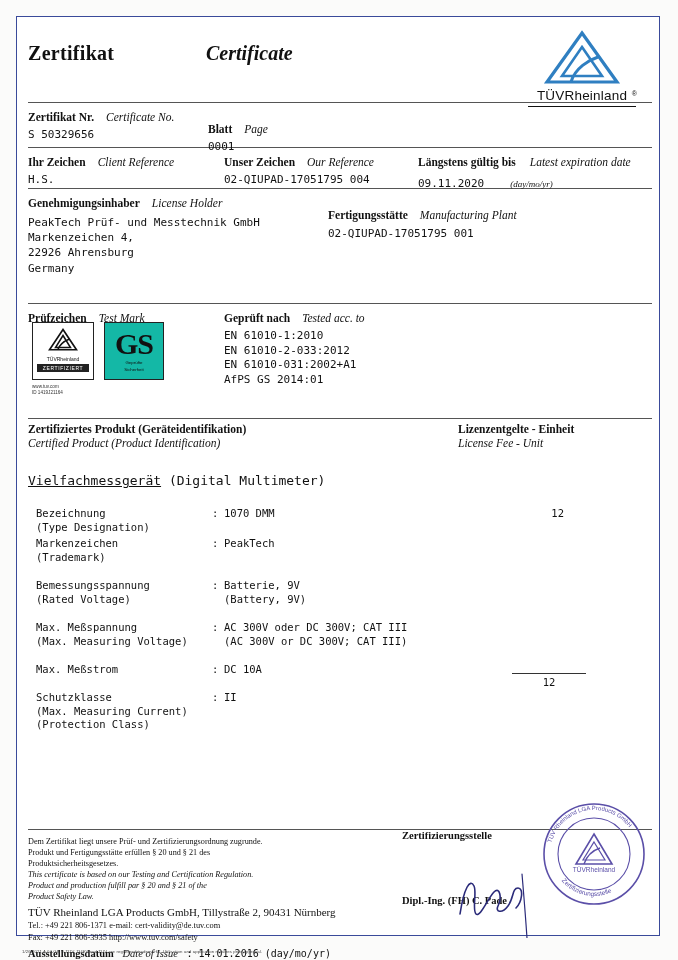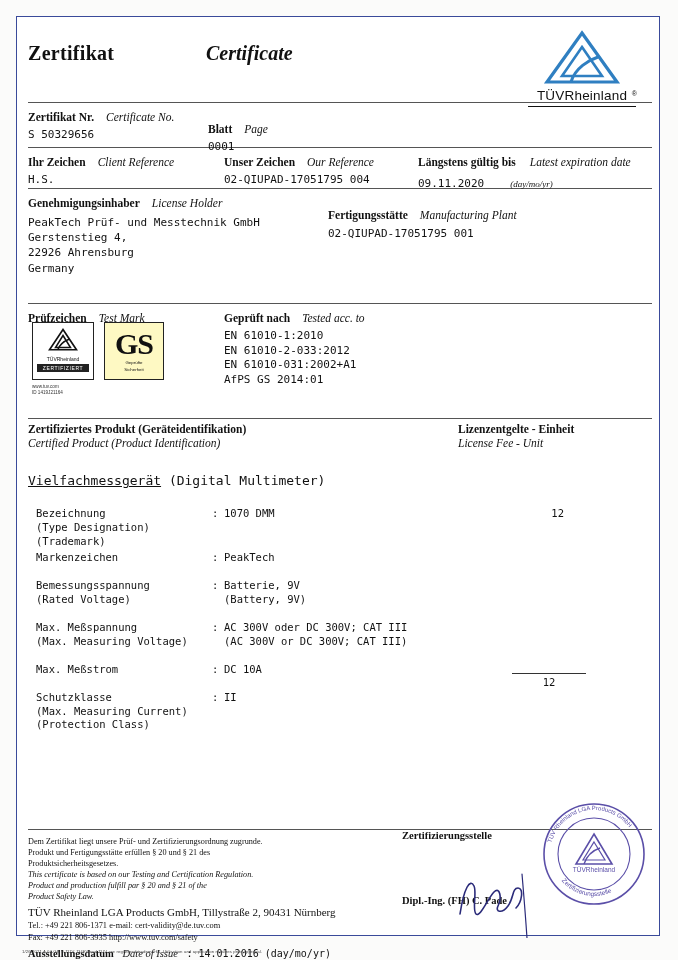--- a/index.html
+++ b/index.html
@@ -139,21 +139,21 @@
     text-align: center;
     background: #fff;
   }
   .mark-gs {
     position: absolute;
     left: 76px; top: 18px;
     width: 60px; height: 58px;
     border: 1px solid #222;
     box-sizing: border-box;
     text-align: center;
-    background: #fef9c3;
+    background: #14b8a6;
   }
   .mark-caption {
     position: absolute;
     left: 4px; top: 80px;
     font-size: 4.6px;
     font-family: "Liberation Sans", sans-serif;
     color: #333;
     line-height: 1.35;
   }
   .gs-big {
@@ -358,21 +358,21 @@
     </div>
 
     <div class="rule"></div>
 
     <div class="row sec3" style="height:110px;padding-top:4px;">
       <div class="c1" style="top:4px;">
         <span class="lbl-b">Genehmigungsinhaber</span>
         <span class="lbl-i" style="margin-left:8px;">License Holder</span>
         <div class="val" style="margin-top:4px;line-height:1.38;">
           <div>PeakTech Prüf- und Messtechnik GmbH</div>
-          <div>Gerstenstieg 4,</div>
+          <div>Markenzeichen 4,</div>
           <div>22926 Ahrensburg</div>
           <div>Germany</div>
         </div>
       </div>
       <div class="c2" style="top:16px;">
         <span class="lbl-b">Fertigungsstätte</span>
         <span class="lbl-i" style="margin-left:8px;">Manufacturing Plant</span>
         <div class="val" style="margin-top:4px;">02-QIUPAD-17051795 001</div>
       </div>
     </div>
@@ -437,25 +437,25 @@
       <div class="spec" style="position:absolute;left:4px;top:76px;width:616px;">
 
         <div style="position:relative;">
           <span class="k">Bezeichnung</span><span class="s">:</span><span>1070 DMM</span>
           <span class="fee-num">12</span>
         </div>
         <div>
           <span class="k">(Type Designation)</span>
         </div>
 
+        <div style="margin-top:2px;">
+          <span class="k">Markenzeichen</span><span class="s">:</span><span>PeakTech</span>
+        </div>
         <div>
           <span class="k">(Trademark)</span>
-        </div>
-        <div style="margin-top:2px;">
-          <span class="k">Markenzeichen</span><span class="s">:</span><span>PeakTech</span>
         </div>
 
         <div style="margin-top:14px;">
           <span class="k">Bemessungsspannung</span><span class="s">:</span><span>Batterie, 9V</span>
         </div>
         <div>
           <span class="k">(Rated Voltage)</span><span class="s"></span><span>(Battery, 9V)</span>
         </div>
 
         <div style="margin-top:14px;">

